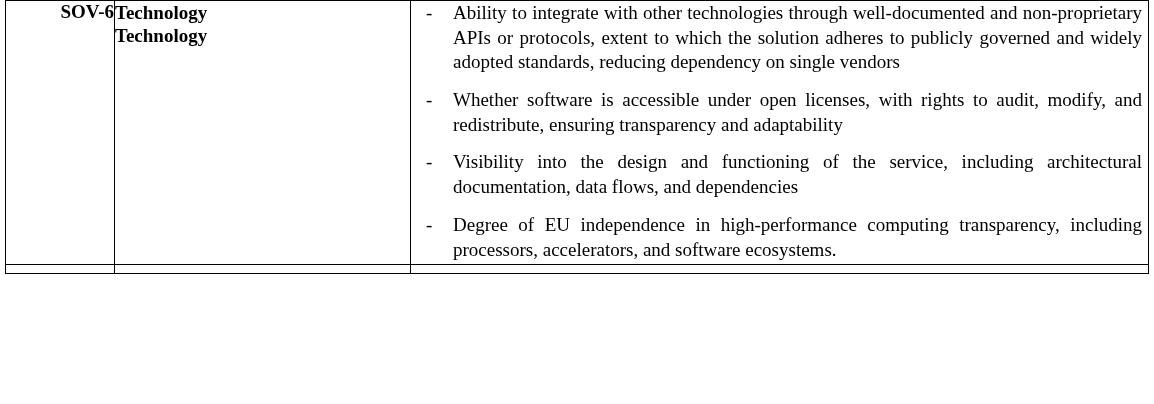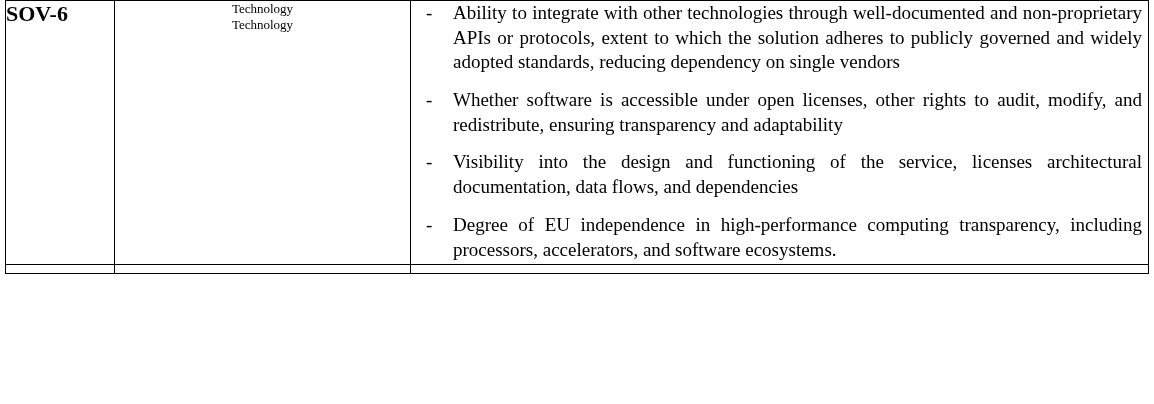--- a/index.html
+++ b/index.html
@@ -26,33 +26,32 @@
     margin-left: 5px;
     table-layout: fixed;
   }
   table.criteria-table td {
     border: 1px solid #000000;
     vertical-align: top;
     padding: 0;
   }
   td.col-id {
     width: 108px;
-    text-align: left;
+    text-align: right;
     font-weight: bold;
-    font-size: 22px;
+    font-size: 19px;
     padding-top: 9px;
   }
   td.col-name {
     width: 295px;
-    font-weight: normal;
-    font-size: 13px;
+    font-weight: bold;
+    font-size: 19px;
     padding-top: 9px;
     padding-left: 15px;
     line-height: 1.22;
-    text-align: center;
   }
   td.col-desc {
     padding-top: 8px;
     padding-bottom: 6px;
     padding-left: 0px;
     padding-right: 10px;
   }
   ul.bullets {
     list-style: none;
     margin: 0;
@@ -97,25 +96,25 @@
           <div>Technology</div>
         </td>
         <td class="col-desc">
           <ul class="bullets">
             <li>
               <span class="dash">-</span>
               <span>Ability to integrate with other technologies through well-documented and non-proprietary APIs or protocols, extent to which the solution adheres to publicly governed and widely adopted standards, reducing dependency on single vendors</span>
             </li>
             <li>
               <span class="dash">-</span>
-              <span>Whether software is accessible under open licenses, other rights to audit, modify, and redistribute, ensuring transparency and adaptability</span>
+              <span>Whether software is accessible under open licenses, with rights to audit, modify, and redistribute, ensuring transparency and adaptability</span>
             </li>
             <li>
               <span class="dash">-</span>
-              <span>Visibility into the design and functioning of the service, licenses architectural documentation, data flows, and dependencies</span>
+              <span>Visibility into the design and functioning of the service, including architectural documentation, data flows, and dependencies</span>
             </li>
             <li>
               <span class="dash">-</span>
               <span>Degree of EU independence in high-performance computing transparency, including processors, accelerators, and software ecosystems.</span>
             </li>
           </ul>
         </td>
       </tr>
       <tr class="partial-row">
         <td class="col-id"></td>

